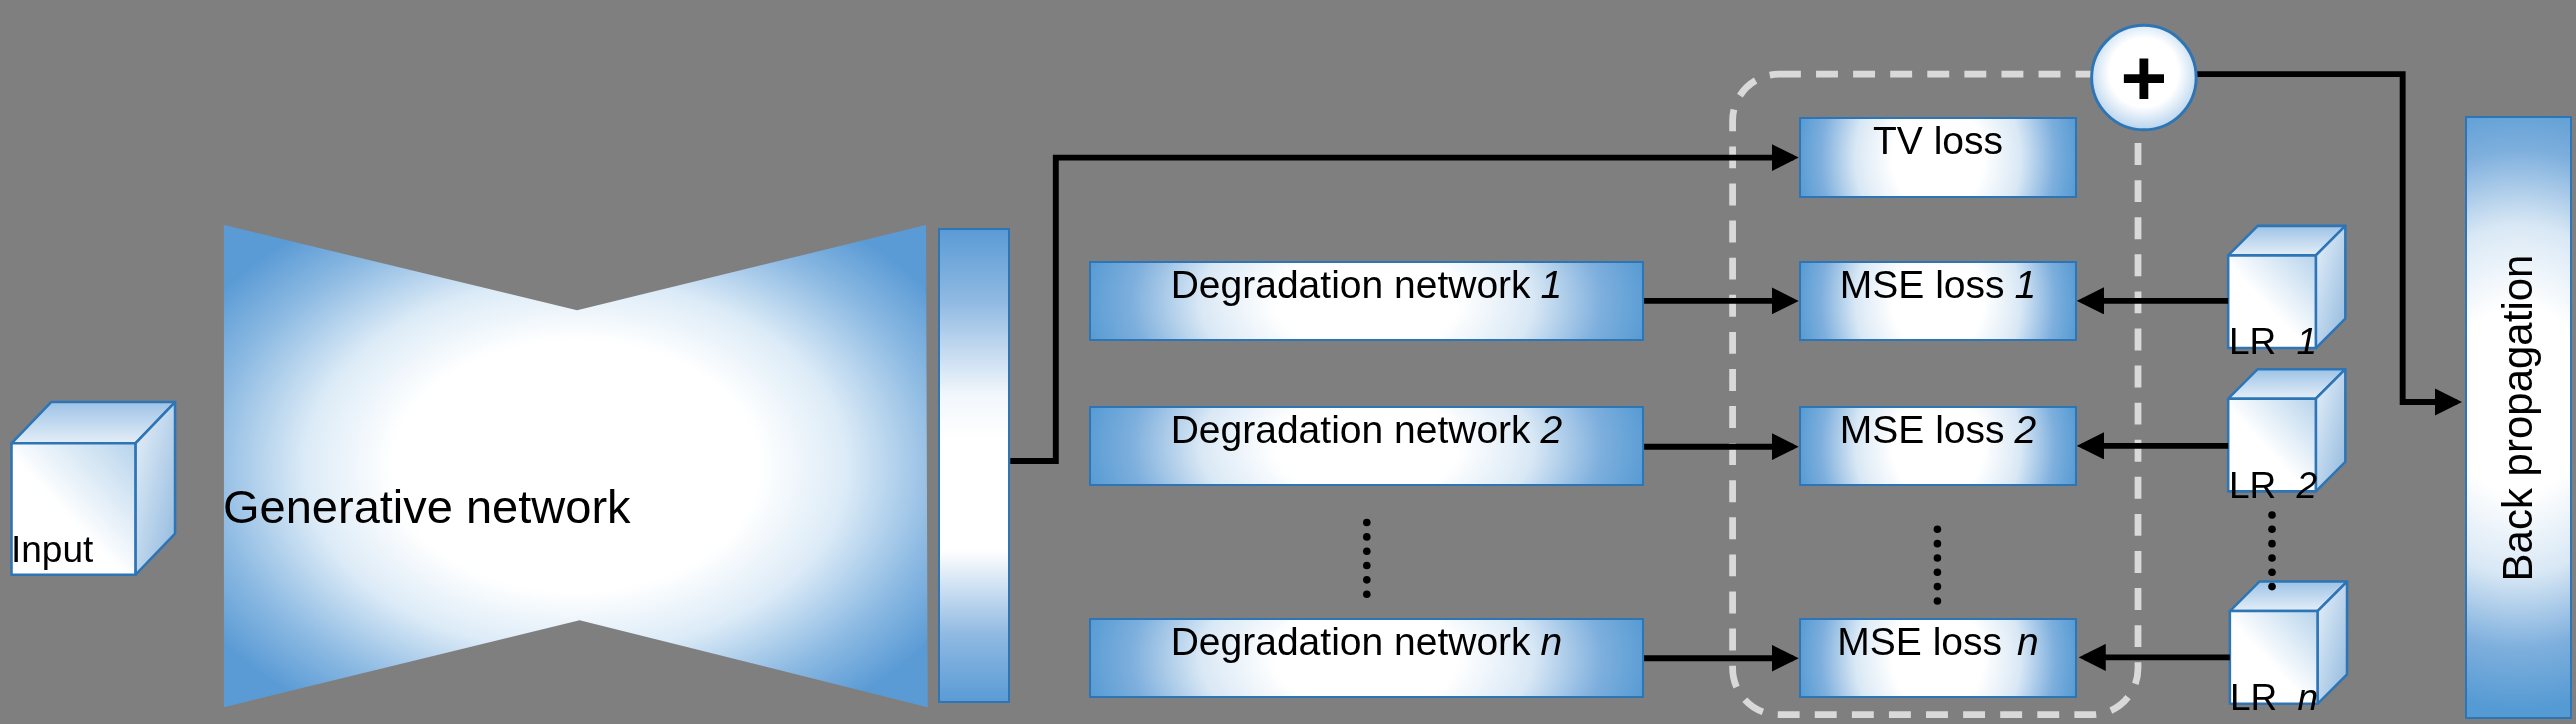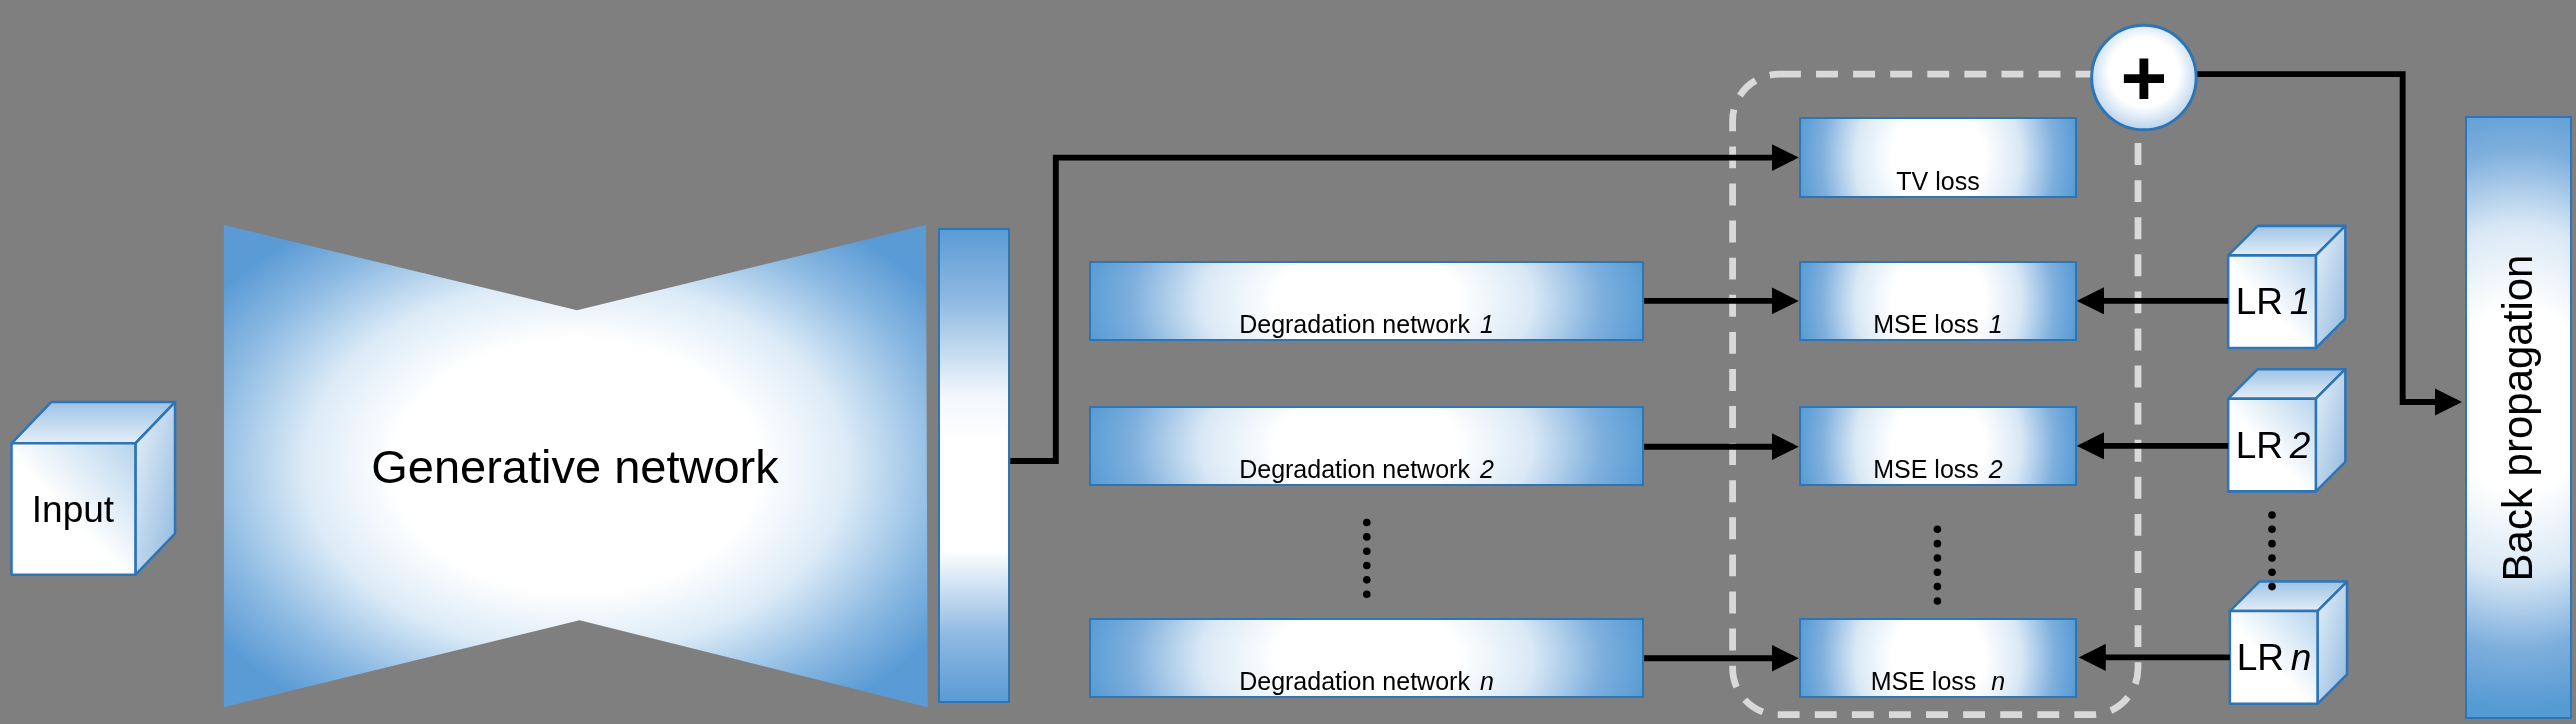--- a/index.html
+++ b/index.html
@@ -3,35 +3,35 @@
 <meta charset="utf-8">
 <style>
   html,body{margin:0;padding:0;background:#7f7f7f;}
   #canvas{position:relative;width:2576px;height:724px;background:#7f7f7f;overflow:hidden;
           font-family:"Liberation Sans", sans-serif;color:#000;}
   #base-svg,#top-svg{position:absolute;left:0;top:0;pointer-events:none;}
   #base-svg{z-index:1;}
   .html-layer{position:absolute;left:0;top:0;width:100%;height:100%;z-index:2;}
   #top-svg{z-index:3;}
   .gbox{position:absolute;box-sizing:border-box;border:2.5px solid #2e75b6;
-        display:flex;align-items:flex-end;justify-content:center;
+        display:flex;align-items:flex-start;justify-content:center;
         background:radial-gradient(ellipse 52% 210% at 50% 50%,
           #ffffff 0%, #ffffff 32%, #d9e8f5 58%, #7eafdd 82%, #549ad3 100%);
-        font-size:25px;white-space:nowrap;}
+        font-size:39px;white-space:nowrap;}
   .idx{font-style:italic;margin-left:10px;}
   .vbar{position:absolute;box-sizing:border-box;border:2.5px solid #2e75b6;
         background:linear-gradient(180deg,#5b9bd5 0%,#8fb9e2 15%,#f2f7fc 35%,
           #ffffff 45%,#ffffff 68%,#8fb9e2 86%,#5b9bd5 100%);}
   .backprop{position:absolute;box-sizing:border-box;border:2.5px solid #2e75b6;
         display:flex;align-items:center;justify-content:center;
         background:radial-gradient(ellipse 230% 52% at 50% 47%,
           #ffffff 0%, #ffffff 30%, #d9e8f5 56%, #7eafdd 80%, #549ad3 100%);}
   .backprop span{transform:rotate(-90deg);white-space:nowrap;font-size:42px;}
-  .float-label{position:absolute;display:flex;align-items:center;justify-content:center;
-        background:transparent;white-space:nowrap;}
+  .float-label{position:absolute;display:flex;align-items:center;justify-content:space-between;
+        background:transparent;white-space:nowrap;margin-top:40px;}
   .gen-label{font-size:47px;}
   .cube-label{font-size:37px;}
 </style>
 </head>
 <body>
 
 <div id="canvas">
 
   <svg id="base-svg" width="2576" height="724" viewBox="0 0 3055 859">
     <defs>

